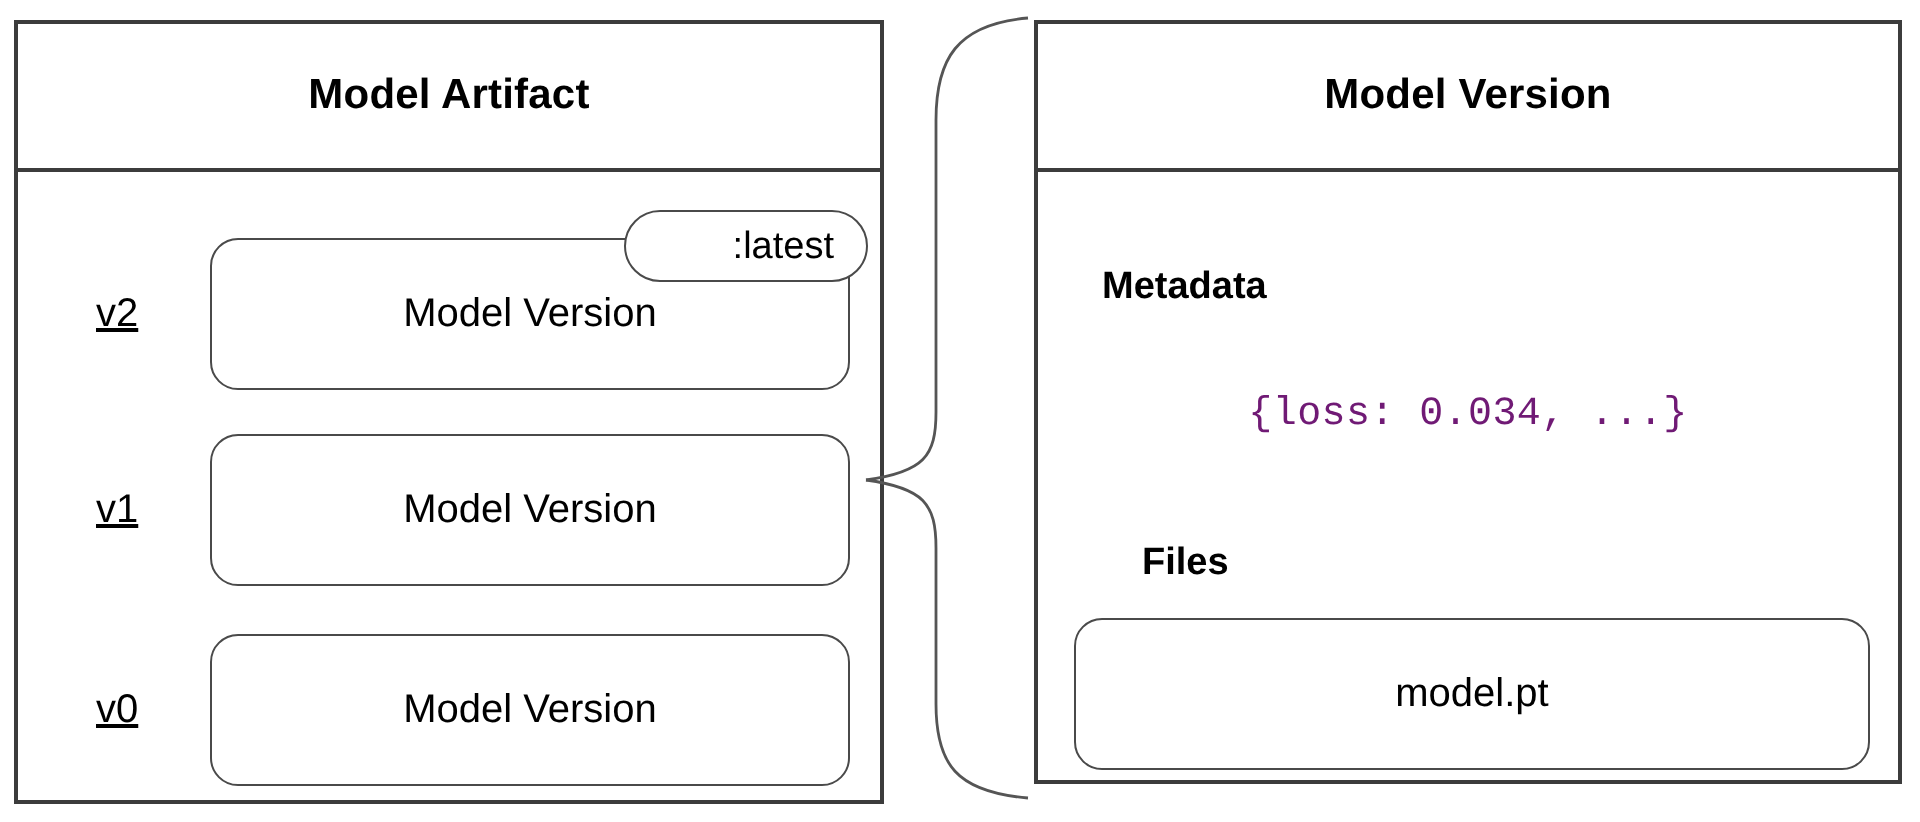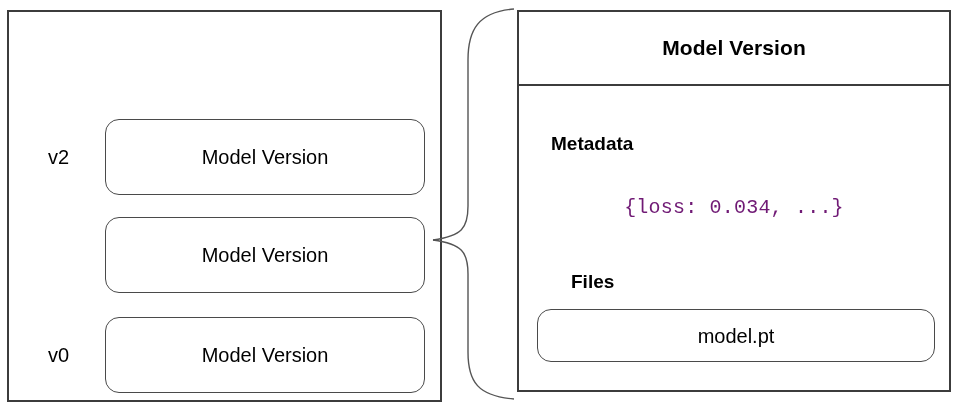--- a/index.html
+++ b/index.html
@@ -80,20 +80,21 @@
     position: absolute;
     left: 39px;
     top: 0;
     height: 76px;
     width: 50px;
     display: flex;
     align-items: center;
     justify-content: flex-start;
     font-size: 20px;
     line-height: 1;
+    text-decoration: underline;
   }
 
   .mv-box {
     position: absolute;
     left: 96px;
     top: 0;
     width: 320px;
     height: 76px;
     border: 1.3px solid #4a4a4a;
     border-radius: 14px;
@@ -151,21 +152,21 @@
     line-height: 1;
     color: #701a75;
     letter-spacing: 0.2px;
   }
 
   #file-box {
     position: absolute;
     left: 18px;
     top: 223px;
     width: 398px;
-    height: 53px;
+    height: 76px;
     border: 1.3px solid #4a4a4a;
     border-radius: 14px;
     background: #ffffff;
     box-sizing: border-box;
     display: flex;
     align-items: center;
     justify-content: center;
   }
   #file-box .file-label {
     font-size: 20px;
@@ -183,31 +184,38 @@
     z-index: 2;
   }
 </style>
 </head>
 <body>
 
 <div id="canvas">
 
   <div class="panel" id="artifact-panel">
 
+    <div class="panel-header">
+      <span class="panel-title">Model Artifact</span>
+    </div>
 
     <div class="panel-body">
 
       <div class="version-row" id="row-v2">
         <span class="version-label">v2</span>
         <div class="mv-box">
           <span class="mv-box-label">Model Version</span>
         </div>
+        <div class="tag-pill">
+          <span class="tag-pill-label">:latest</span>
+        </div>
       </div>
 
       <div class="version-row" id="row-v1">
+        <span class="version-label">v1</span>
         <div class="mv-box">
           <span class="mv-box-label">Model Version</span>
         </div>
       </div>
 
       <div class="version-row" id="row-v0">
         <span class="version-label">v0</span>
         <div class="mv-box">
           <span class="mv-box-label">Model Version</span>
         </div>

